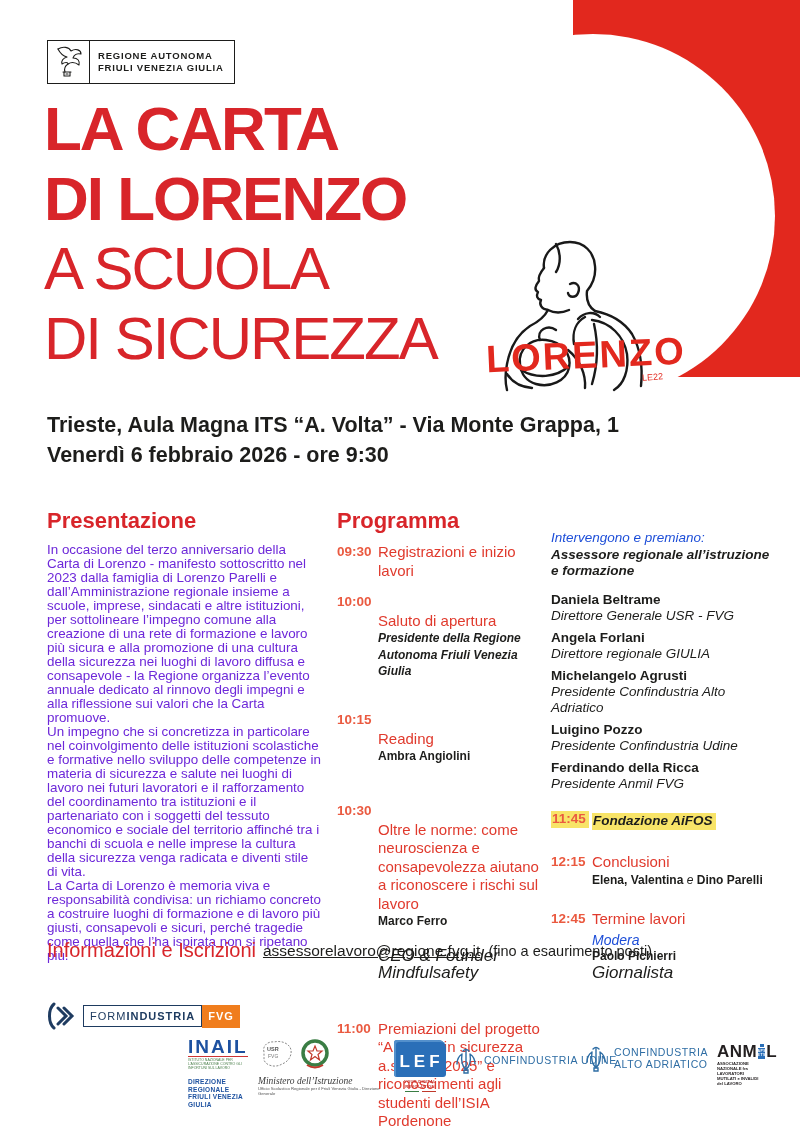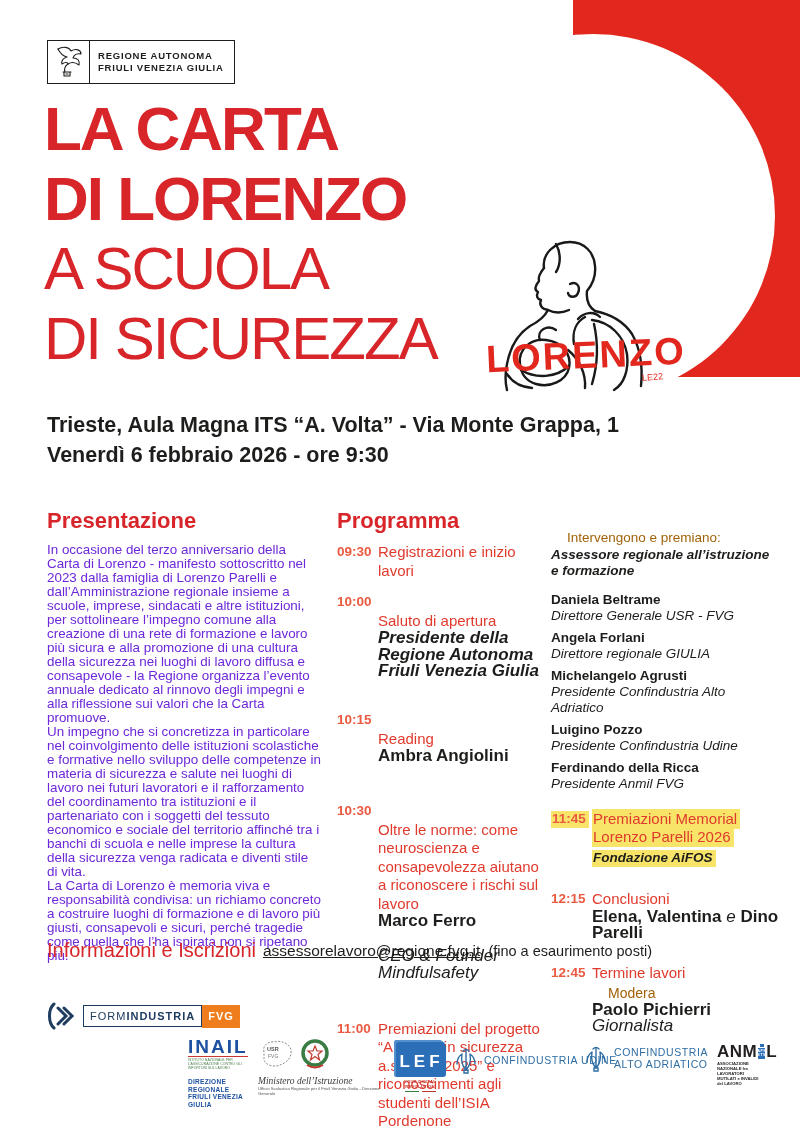--- a/index.html
+++ b/index.html
@@ -34,24 +34,24 @@
   
   .col-h { font-size:22px; font-weight:bold; color:#d8252a; margin-bottom:9px; }
   .col-left { position:absolute; left:47px; top:508px; width:274px; }
   .col-left p { font-size:13.4px; line-height:14px; color:#6d28d9; }
   .col-mid { position:absolute; left:337px; top:508px; width:208px; }
   .col-right { position:absolute; left:551px; top:530px; width:228px; }
 
   .prog-item { display:flex; margin-bottom:13px; }
   .prog-time { width:41px; flex:none; font-size:13.5px; font-weight:bold; color:#ea5a40; padding-top:1px; }
   .prog-body { flex:1; font-size:15px; line-height:18.5px; color:#e03a2d; white-space:pre-line; }
-  .speaker { font-size:17px; line-height:16.5px; color:#1d1d1b; font-weight:bold; white-space:normal; }
+  .speaker { font-size:12px; line-height:16.5px; color:#1d1d1b; font-weight:bold; white-space:normal; }
   .speaker.it { font-style:italic; }
   .role { font-size:17px; line-height:16.5px; color:#1d1d1b; font-style:italic; font-weight:normal; white-space:normal; }
-  .gray-it { color:#a16207; font-size:13.5px; line-height:16.5px;margin-left:16px; }
+  .gray-it { color:#1d4ed8; font-style:italic; font-size:13.5px; line-height:16.5px; }
   .intro-bold { color:#1d1d1b; font-style:italic; font-weight:bold; font-size:13.5px; line-height:16.5px; margin-bottom:12px; }
   .person { margin-bottom:6px; }
   .person .nm { font-size:13.5px; font-weight:bold; color:#1d1d1b; line-height:16px; }
   .person .rl { font-size:13.5px; font-style:italic; color:#1d1d1b; line-height:16px; }
   .r-item { display:flex; margin-top:15px; }
   .r-time { width:41px; flex:none; font-size:13.5px; font-weight:bold; color:#ea5a40; padding-top:1px; }
   .r-body { flex:1; font-size:15px; line-height:18.5px; color:#e03a2d; }
   .hl { background:#f8e468; padding:1px 3px 2px 1px; -webkit-box-decoration-break:clone; box-decoration-break:clone; white-space:pre-line; }
   .hl-b { background:#f8e468; padding:0 3px 2px 1px; }
 
@@ -216,21 +216,20 @@
       <div class="rl">Presidente Confindustria Udine</div>
     </div>
     <div class="person">
       <div class="nm">Ferdinando della Ricca</div>
       <div class="rl">Presidente Anmil FVG</div>
     </div>
 
     <div class="r-item" style="margin-top:18px;">
       <div class="r-time"><span class="hl-b">11:45</span></div>
       <div class="r-body">
-        <span class="hl">Premiazioni Memorial Lorenzo Parelli 2026</span>
         <div style="margin-top:1px;"><span class="hl-b speaker it" style="font-size:13.5px;">Fondazione AiFOS</span></div>
       </div>
     </div>
 
     <div class="r-item" style="margin-top:24px;">
       <div class="r-time">12:15</div>
       <div class="r-body">
         <span>Conclusioni</span>
         <div class="speaker"><span>Elena, Valentina</span> <span style="font-weight:normal;font-style:italic;">e</span> <span>Dino Parelli</span></div>
       </div>

